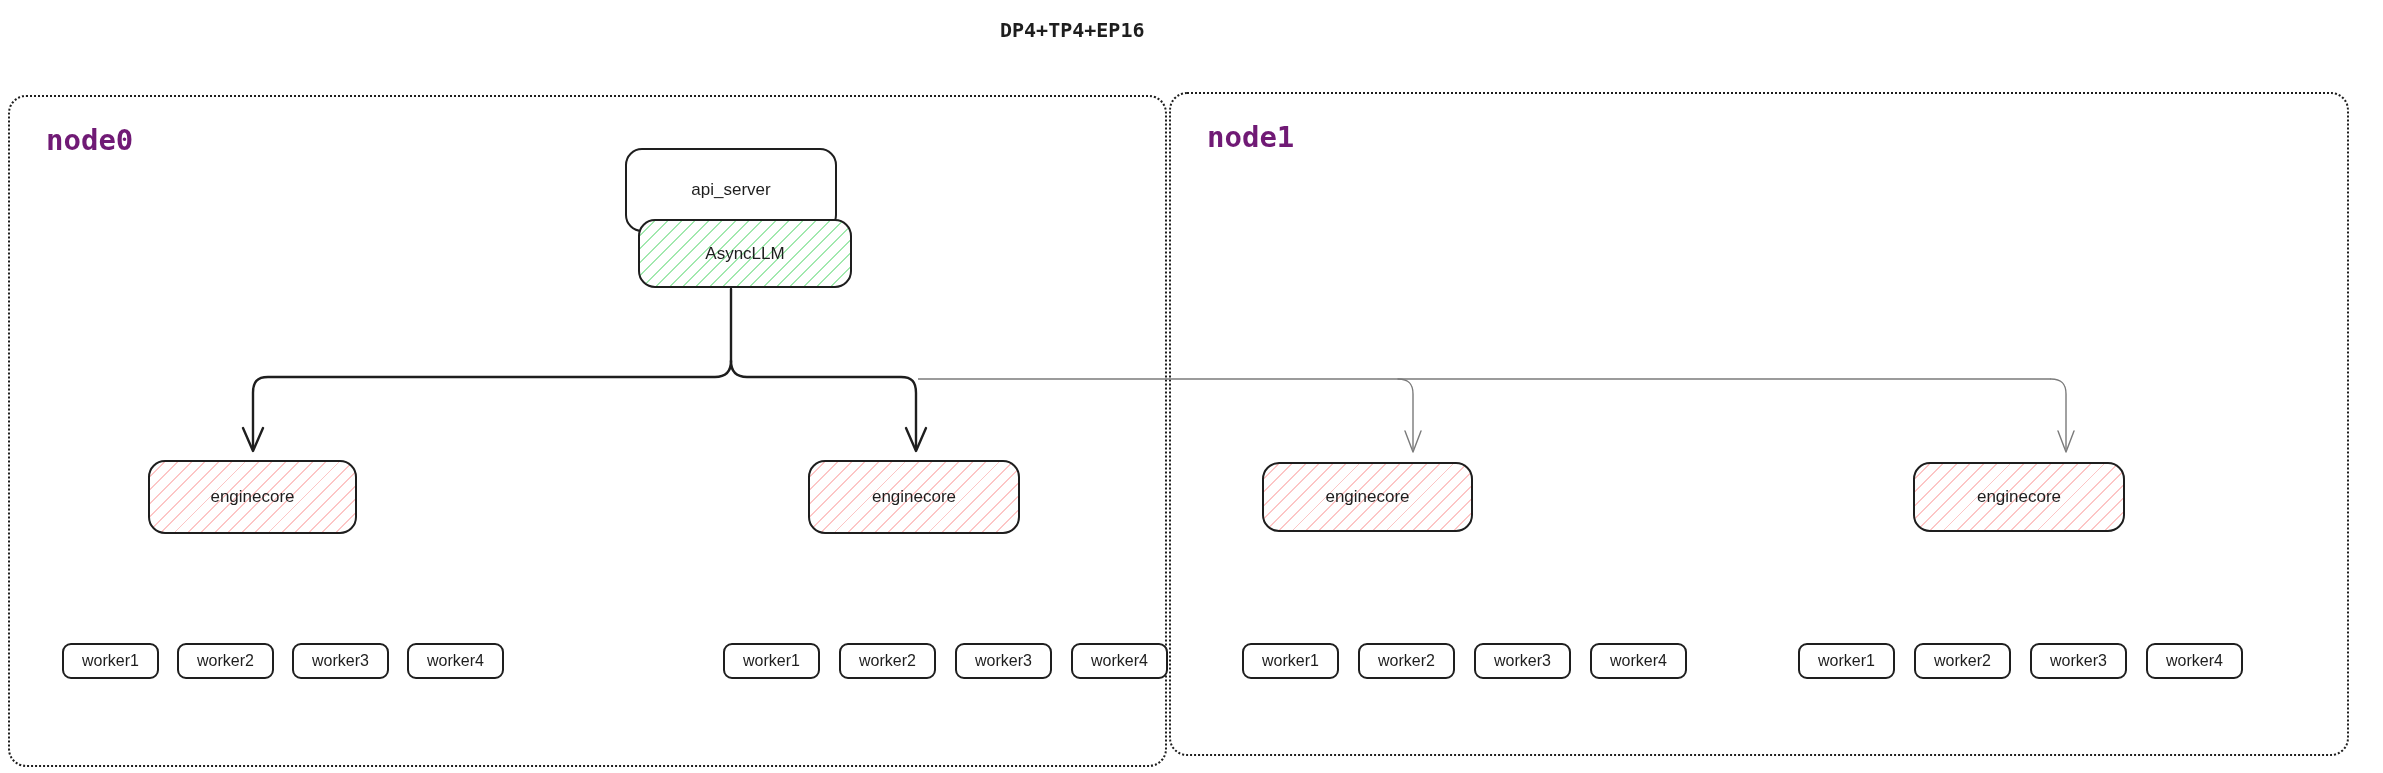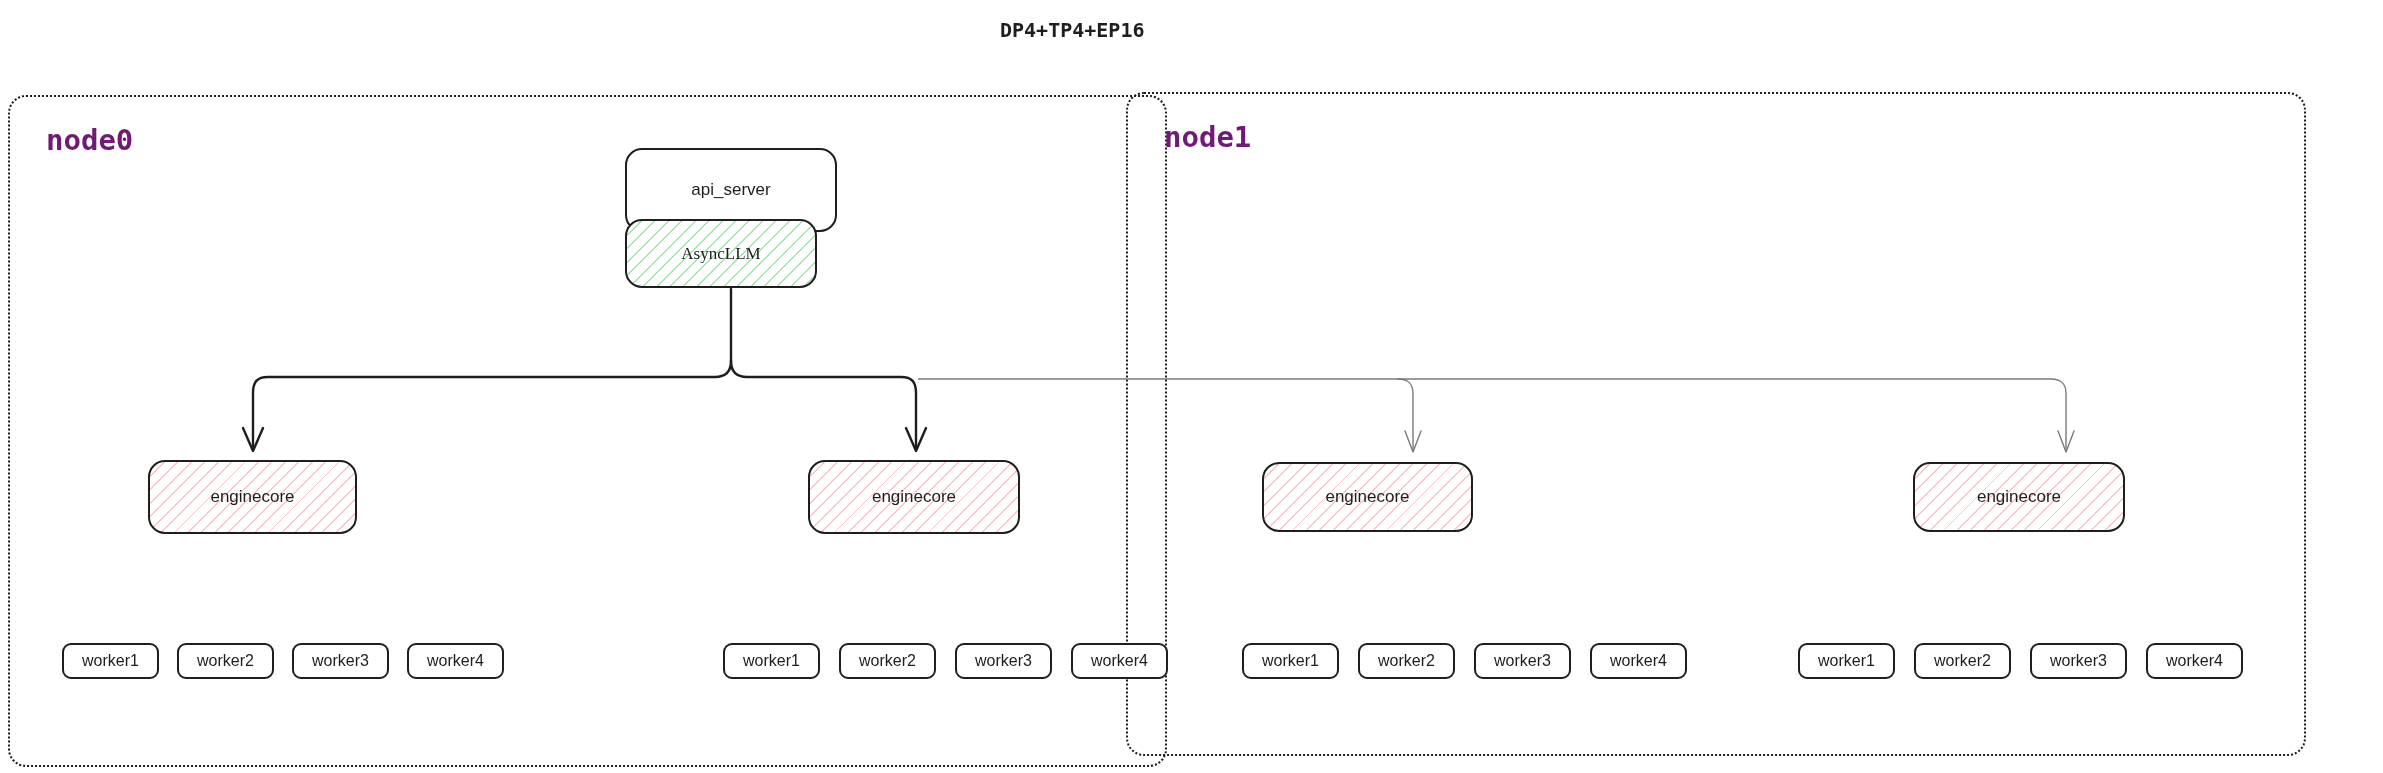--- a/index.html
+++ b/index.html
@@ -27,21 +27,21 @@
     color: #1e1e1e;
     white-space: nowrap;
   }
   .node-box {
     position: absolute;
     border: 2.5px dotted #1e1e1e;
     border-radius: 18px;
     background: transparent;
   }
   #node0 { left: 8px;    top: 95px; width: 1155px; height: 668px; }
-  #node1 { left: 1126px; top: 92px; width: 1176px; height: 660px; }
+  #node1 { left: 1169px; top: 92px; width: 1176px; height: 660px; }
   .node-label {
     position: absolute;
     left: 36px;
     top: 26px;
     font-family: "DejaVu Sans Mono", monospace;
     font-size: 29px;
     font-weight: 600;
     color: #701a75;
     white-space: nowrap;
   }
@@ -52,25 +52,24 @@
     border-radius: 17px;
     display: flex;
     align-items: center;
     justify-content: center;
     font-size: 17px;
     color: #1e1e1e;
     background: #ffffff;
     white-space: nowrap;
   }
   #api-server { left: 625px; top: 148px; width: 212px; height: 84px; }
-  #async-llm  { left: 625px; top: 219px; width: 192px; height: 69px;
+  #async-llm  { left: 638px; top: 219px; width: 214px; height: 69px;
     background: repeating-linear-gradient(135deg,
       rgba(110,220,130,0.65) 0px, rgba(110,220,130,0.65) 1.4px,
       rgba(255,255,255,0) 1.4px, rgba(255,255,255,0) 9.5px) #ffffff;
-    font-family: Liberation Serif, serif;
   }
   .enginecore {
     background: repeating-linear-gradient(135deg,
       rgba(250,140,140,0.50) 0px, rgba(250,140,140,0.50) 1.3px,
       rgba(255,255,255,0) 1.3px, rgba(255,255,255,0) 9.5px) #ffffff;
   }
   #enginecore-0 { left: 148px;  top: 460px; width: 209px; height: 74px; }
   #enginecore-1 { left: 808px;  top: 460px; width: 212px; height: 74px; }
   #enginecore-2 { left: 1262px; top: 462px; width: 211px; height: 70px; }
   #enginecore-3 { left: 1913px; top: 462px; width: 212px; height: 70px; }

